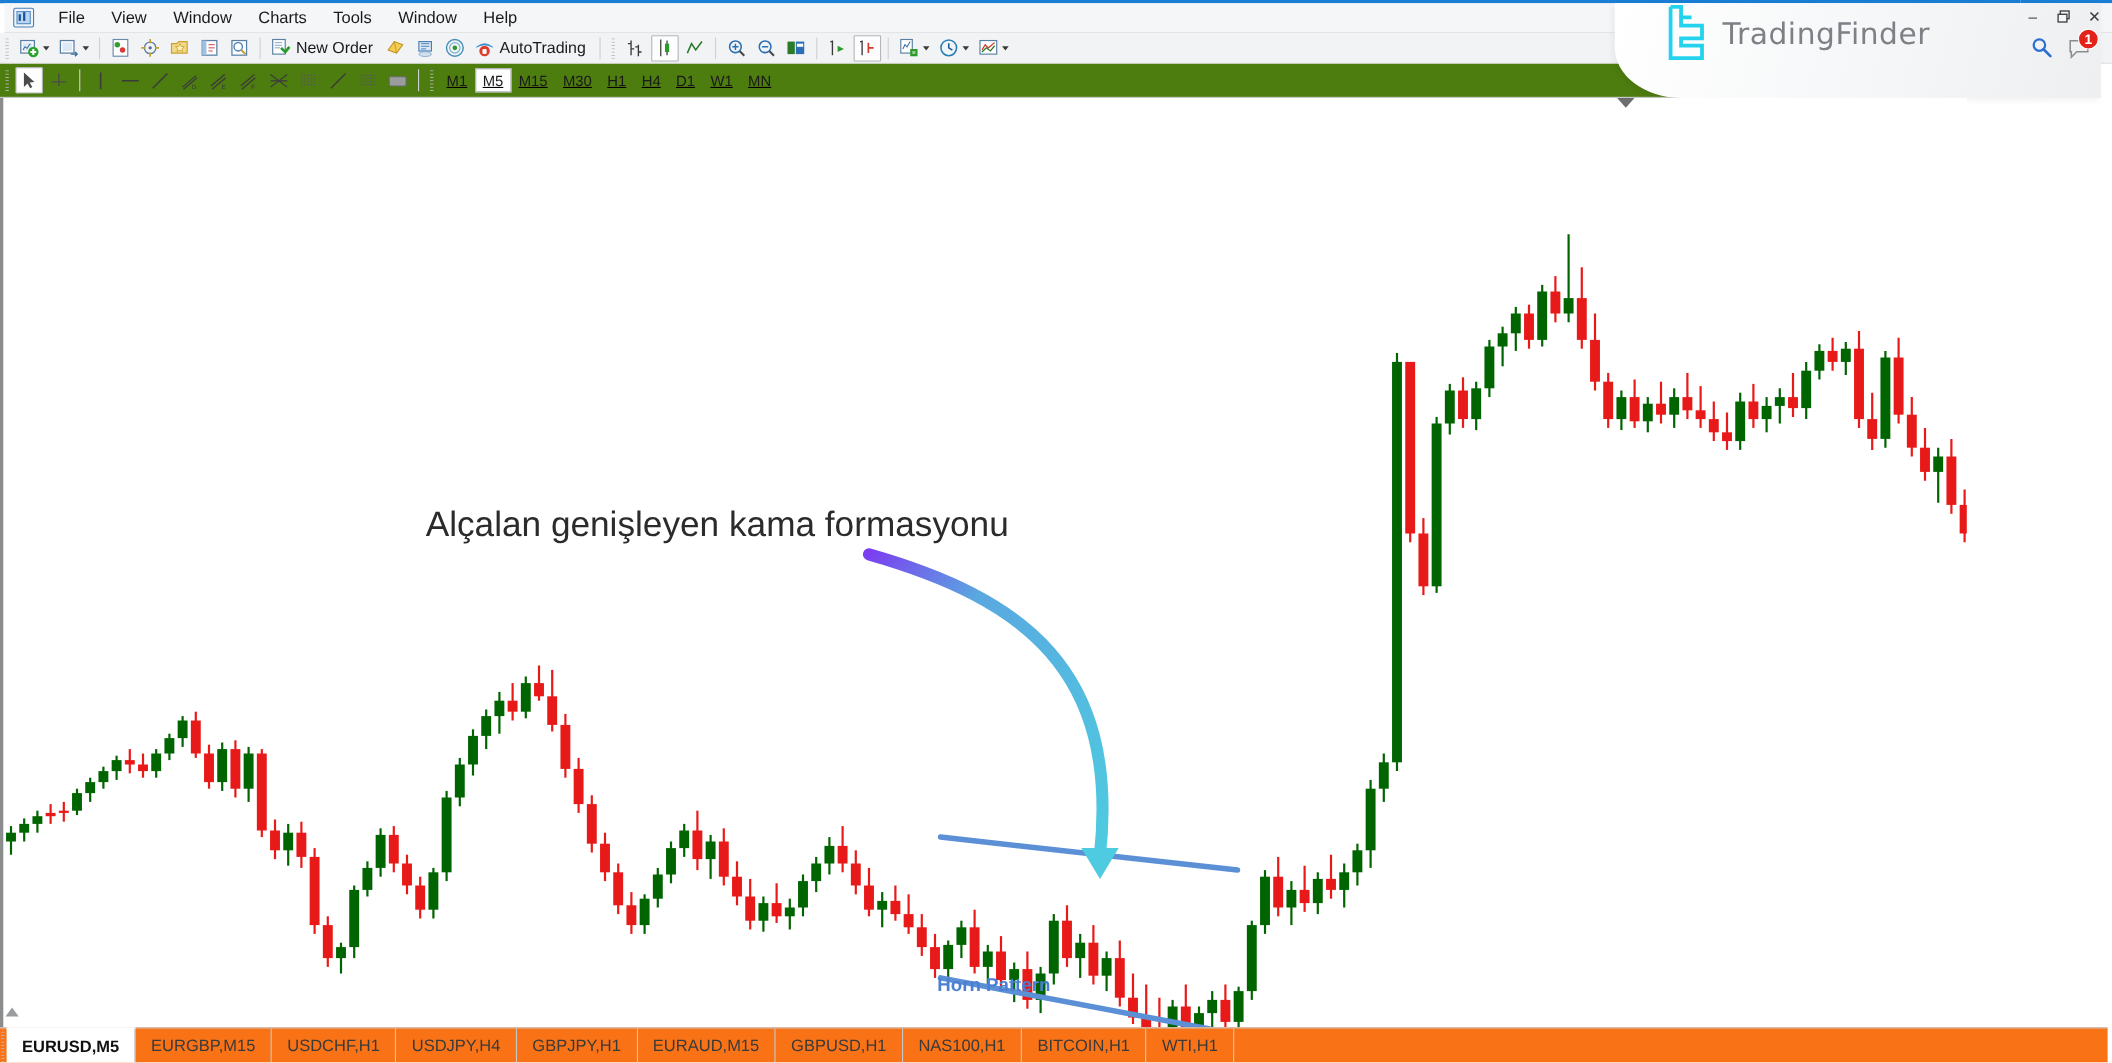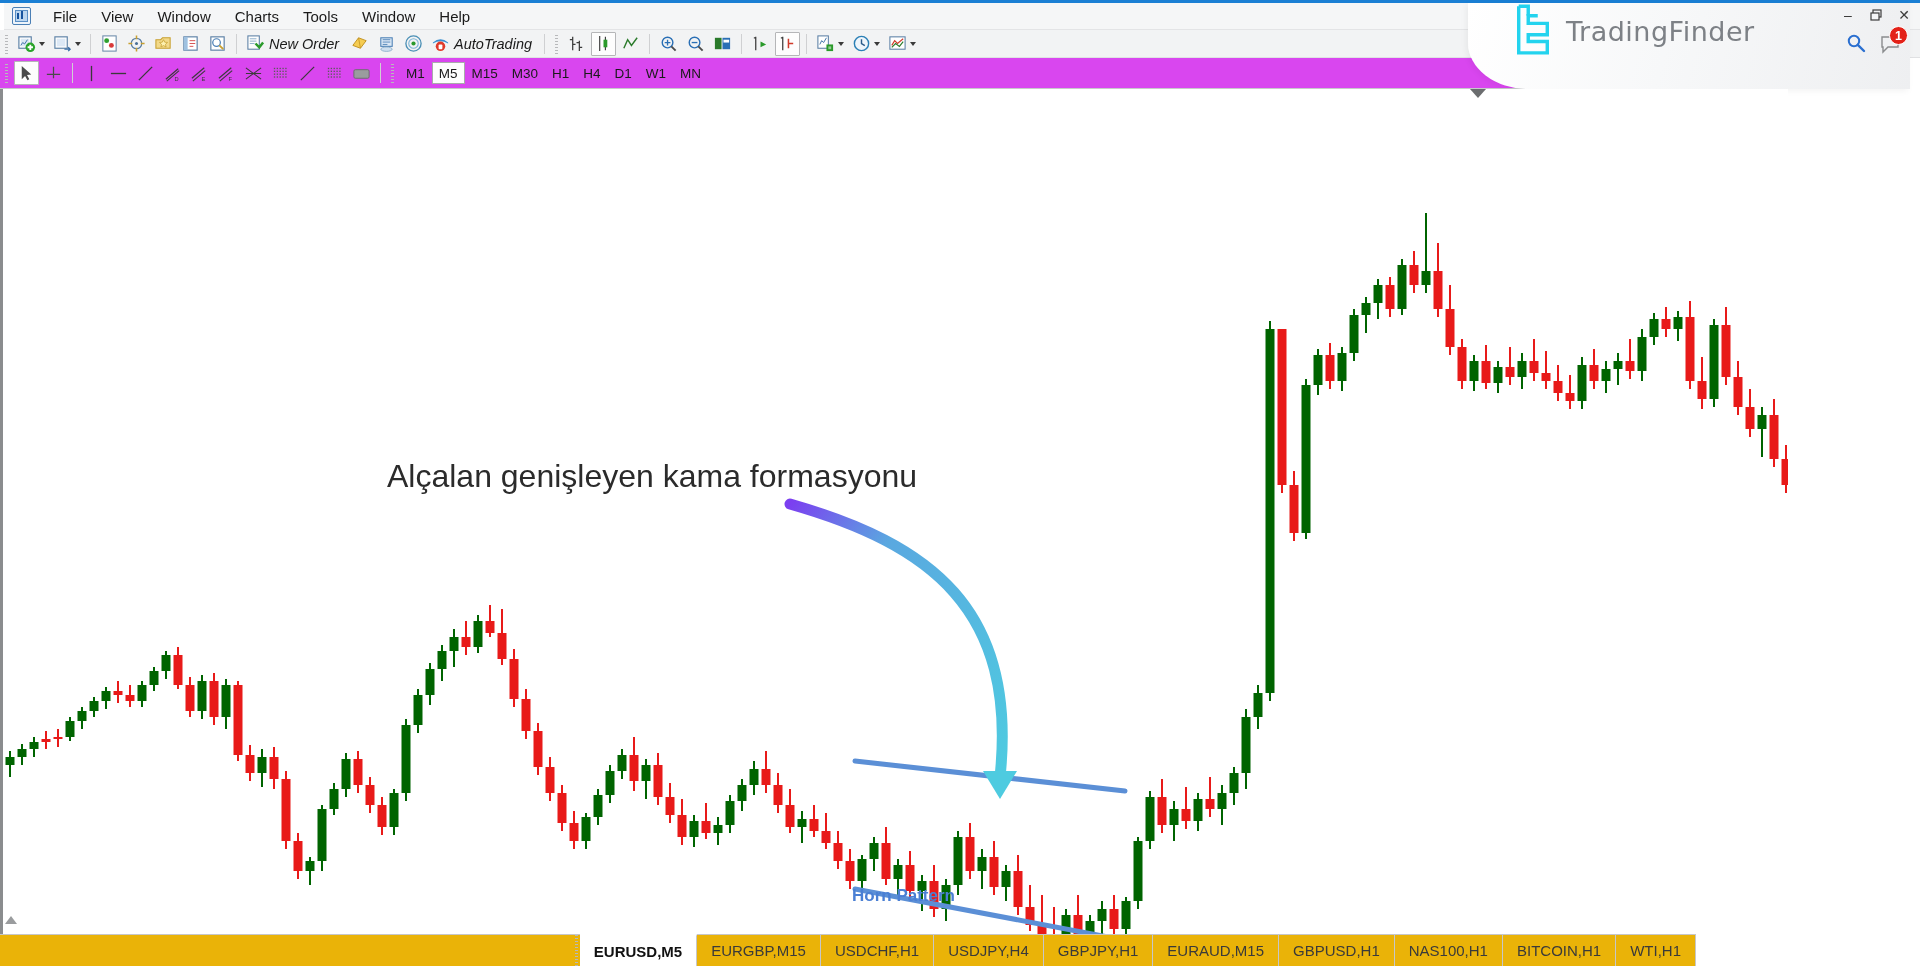--- a/index.html
+++ b/index.html
@@ -75,23 +75,24 @@
     position: absolute; top: 30px; left: 0;
     width: 1920px; height: 28px;
     background: #f2f3f4;
     display: flex; align-items: center;
     border-bottom: 1px solid #e0e1e3;
   }
   
   .toolbar2 {
     position: absolute; top: 58px; left: 0;
     width: 1700px; height: 31px;
-    background: #d946ef;
+    background: #4d7c0f;
     display: flex; align-items: center;
     border-bottom: 1px solid #c8c9cb;
+    text-decoration: underline;
   }
 
   .grip {
     width: 7px; height: 20px;
     margin: 0 3px;
     background-image: repeating-linear-gradient(
       to bottom, #b8b9bb 0 1px, transparent 1px 3px);
     background-size: 3px 3px;
     background-position: 2px 1px;
     background-repeat: repeat-y;
@@ -111,21 +112,21 @@
     border-radius: 2px;
     cursor: default;
     flex: 0 0 auto;
     padding: 0 2px;
   }
   .tbtn.pressed {
     border: 1px solid #b5b6b8;
     background: #fdfdfd;
     border-radius: 1px;
   }
-  .tbtn.labeled { padding: 0 5px 0 2px; font-style: italic; }
+  .tbtn.labeled { padding: 0 5px 0 2px; }
   .tbtn .lbl {
     font-size: 14.5px; color: #1a1a1a;
     margin-left: 4px; white-space: nowrap;
   }
   .caret {
     width: 0; height: 0;
     border-left: 3.5px solid transparent;
     border-right: 3.5px solid transparent;
     border-top: 4px solid #3a3a3a;
     margin-left: 3px;
@@ -263,24 +264,24 @@
     font-weight: bold;
     color: #4a7fd4;
     font-family: "Liberation Sans", sans-serif;
     white-space: nowrap;
   }
 
   
   .tabbar {
     position: absolute;
     bottom: 0; left: 0;
-    width: 1696px; height: 32px;
-    background: #eab308;
+    width: 1916px; height: 32px;
+    background: #f97316;
     border-top: 1px solid #c6c7c9;
-    display: flex; align-items: stretch; justify-content: flex-end;
+    display: flex; align-items: stretch;
   }
   .tabbar .tb-grip {
     width: 6px;
     background-image: repeating-linear-gradient(
       to bottom, #b8b9bb 0 1px, transparent 1px 3px);
     background-size: 3px 3px;
     background-position: 1px 6px;
     background-repeat: repeat-y;
     flex: 0 0 auto;
   }

